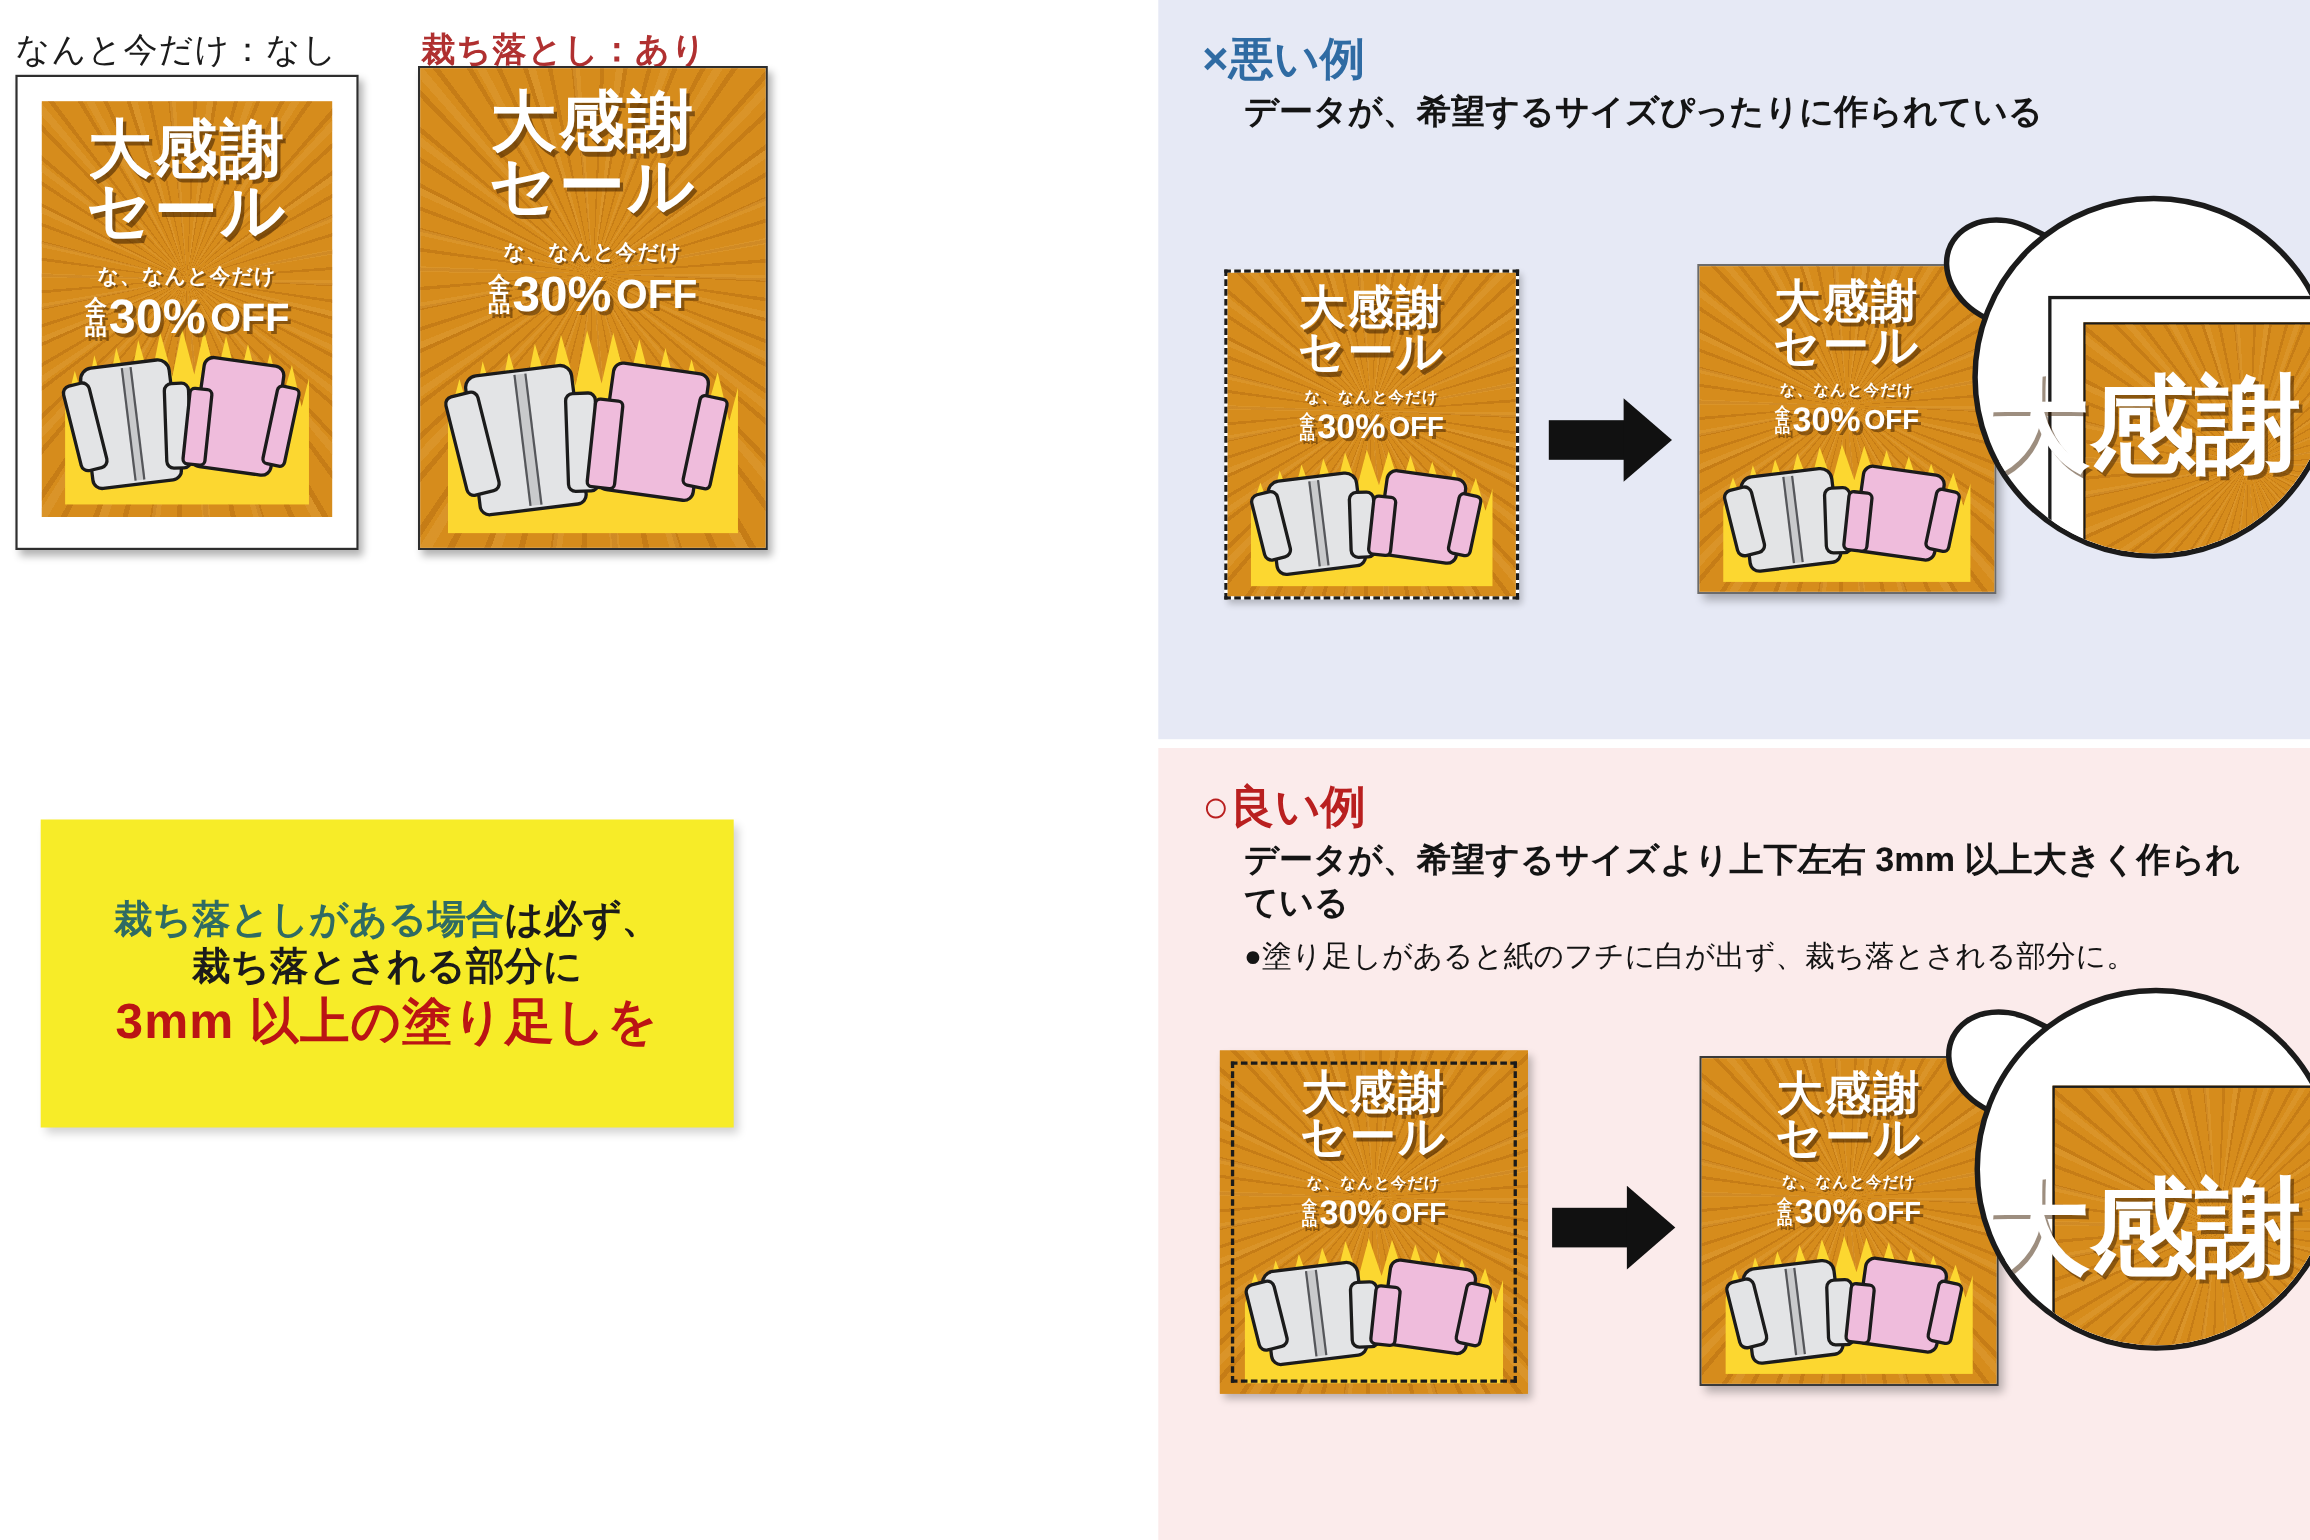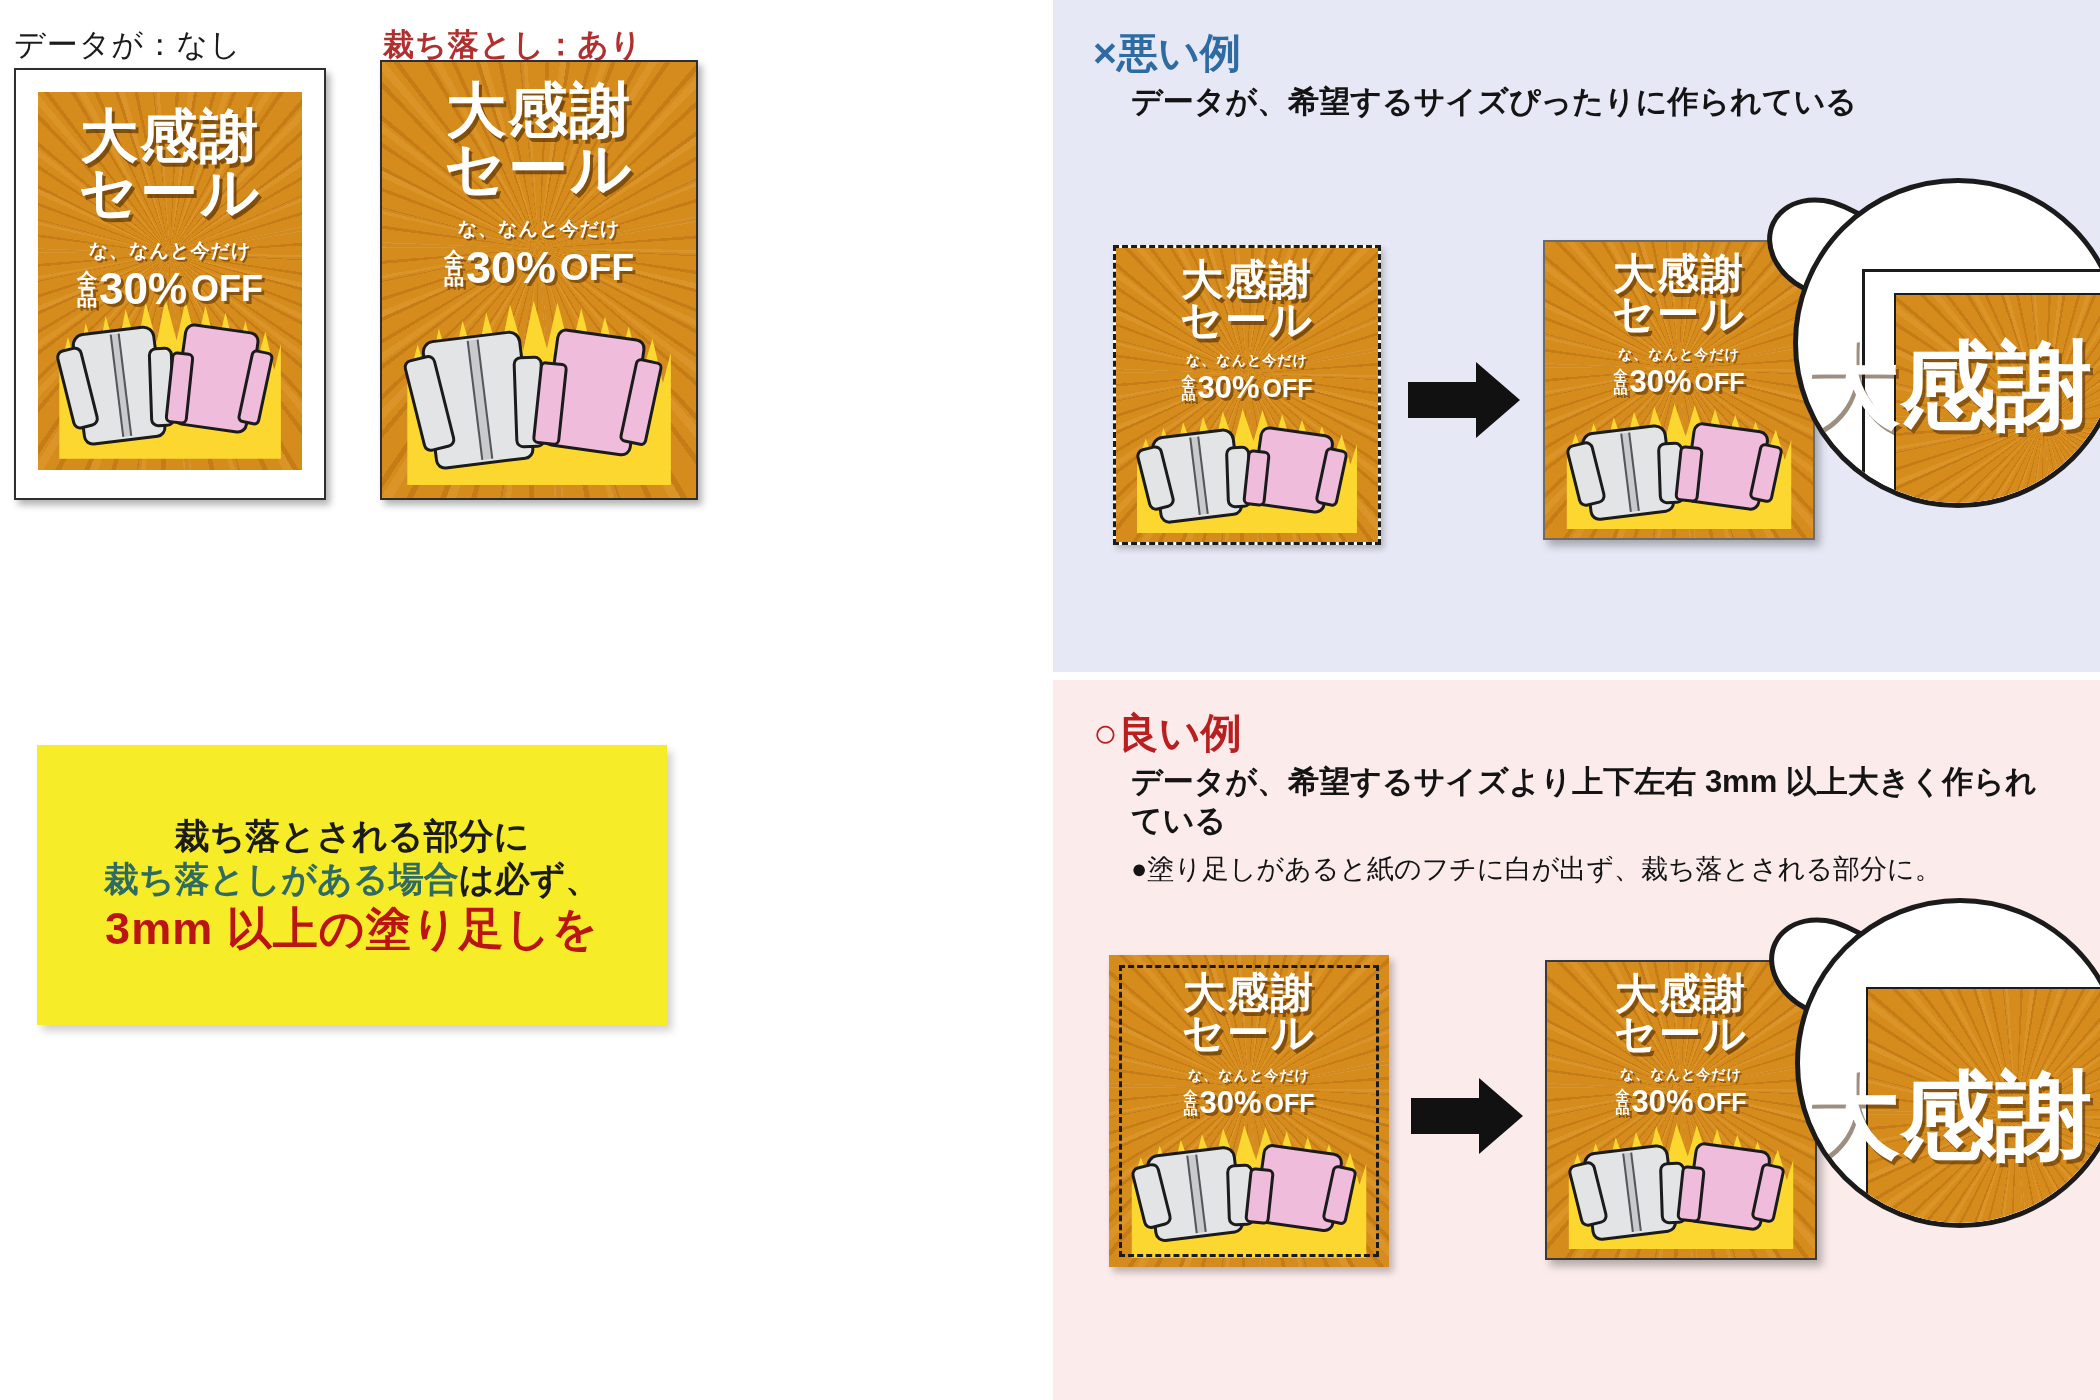--- a/index.html
+++ b/index.html
@@ -216,21 +216,21 @@
     z-index: 3; white-space: nowrap;
   }
 </style>
 </head>
 <body>
 
 <div id="root">
 
   <div class="left-col">
 
-    <div class="col-head no">データが：なし</div>
+    <div class="col-head no">なんと今だけ：なし</div>
     <div class="col-head yes">裁ち落とし：あり</div>
 
     <div class="poster-frame-white" style="left:14px; top:68px; width:312px; height:432px;">
       <div class="poster" style="width:100%; height:100%;">
         <div class="rays"></div>
         <div class="rays2"></div>
         <div class="burst"></div>
 
         <div class="poster-title" style="font-size:58px; top:16px;">
           <div>大感謝</div>
@@ -283,24 +283,24 @@
           <div class="sleeveR" style="left:40%; top:22%; width:12%; height:62%; transform:rotate(-2deg);"></div>
           <div class="sweater" style="left:54%; top:6%; width:36%; height:80%;"></div>
           <div class="swcuff" style="left:49%; top:26%; width:11%; height:56%; transform:rotate(6deg);"></div>
           <div class="swcuff" style="left:85%; top:24%; width:11%; height:58%; transform:rotate(12deg);"></div>
         </div>
       </div>
     </div>
 
 
     <div class="yellow-box">
-      <div class="yb-line yb2">裁ち落とされる部分に</div>
       <div class="yb-line yb1">
         <span class="teal">裁ち落としがある場合</span><span class="blk">は必ず、</span>
       </div>
+      <div class="yb-line yb2">裁ち落とされる部分に</div>
       <div class="yb-line yb3">3mm 以上の塗り足しを</div>
     </div>
   </div>
 
   <div class="panel bad">
     <div class="panel-heading">×悪い例</div>
     <div class="panel-lead">データが、希望するサイズぴったりに作られている</div>
 
     <div class="dashed-box" style="left:60px; top:245px; width:268px; height:300px; background:#ffffff;">
       <div class="poster" style="width:100%; height:100%;">

